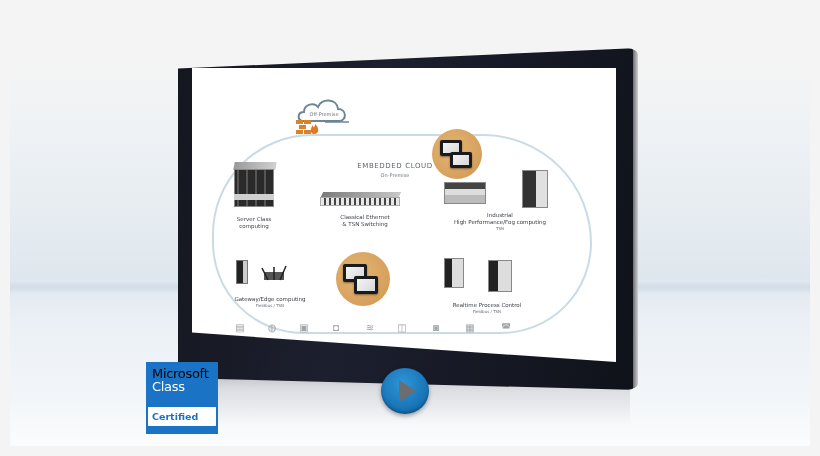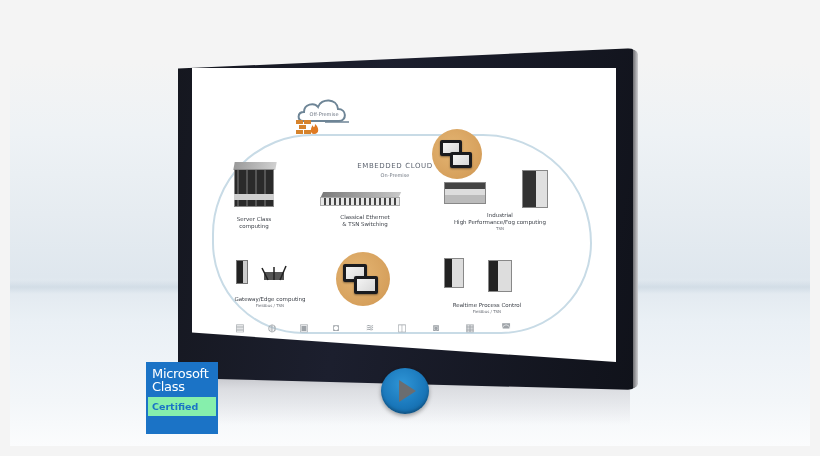--- a/index.html
+++ b/index.html
@@ -86,29 +86,29 @@
     position: absolute; top: 0; width: 12px; height: 12px; color: #9ea3a8;
     font-size: 10px; line-height: 12px; text-align: center;
   }
 
   
   .azure {
     position: absolute; left: 146px; top: 362px; width: 72px; height: 72px;
     background: #1b73c6; border: 1px solid #1b73c6;
   }
   .azure .t1 {
-    position: absolute; left: 5px; top: 4px; color: #ffffff; font-size: 13px; line-height: 13px;
+    position: absolute; left: 5px; top: 4px; color: #000000; font-size: 13px; line-height: 13px;
     font-family: "DejaVu Sans", sans-serif; letter-spacing: -0.3px;
   }
   .azure .t2 {
     position: absolute; left: 5px; top: 17px; color: #fff; font-size: 13px; line-height: 13px;
     font-family: "DejaVu Sans", sans-serif; letter-spacing: -0.3px;
   }
   .azure .cert {
-    position: absolute; left: 1px; right: 1px; bottom: 17px; height: 19px; background: #86efac;
+    position: absolute; left: 1px; right: 1px; bottom: 7px; height: 19px; background: #ffffff;
   }
   .azure .cert span {
     position: absolute; left: 4px; top: 4px; color: #1b73c6; font-size: 9.5px; font-weight: bold;
     font-family: "DejaVu Sans", sans-serif;
   }
 
   
   .play {
     position: absolute; left: 381px; top: 368px; width: 48px; height: 46px; border-radius: 50%;
     background: radial-gradient(circle at 45% 35%, #2f95d6 0%, #1a78bb 55%, #0f5d97 100%);

